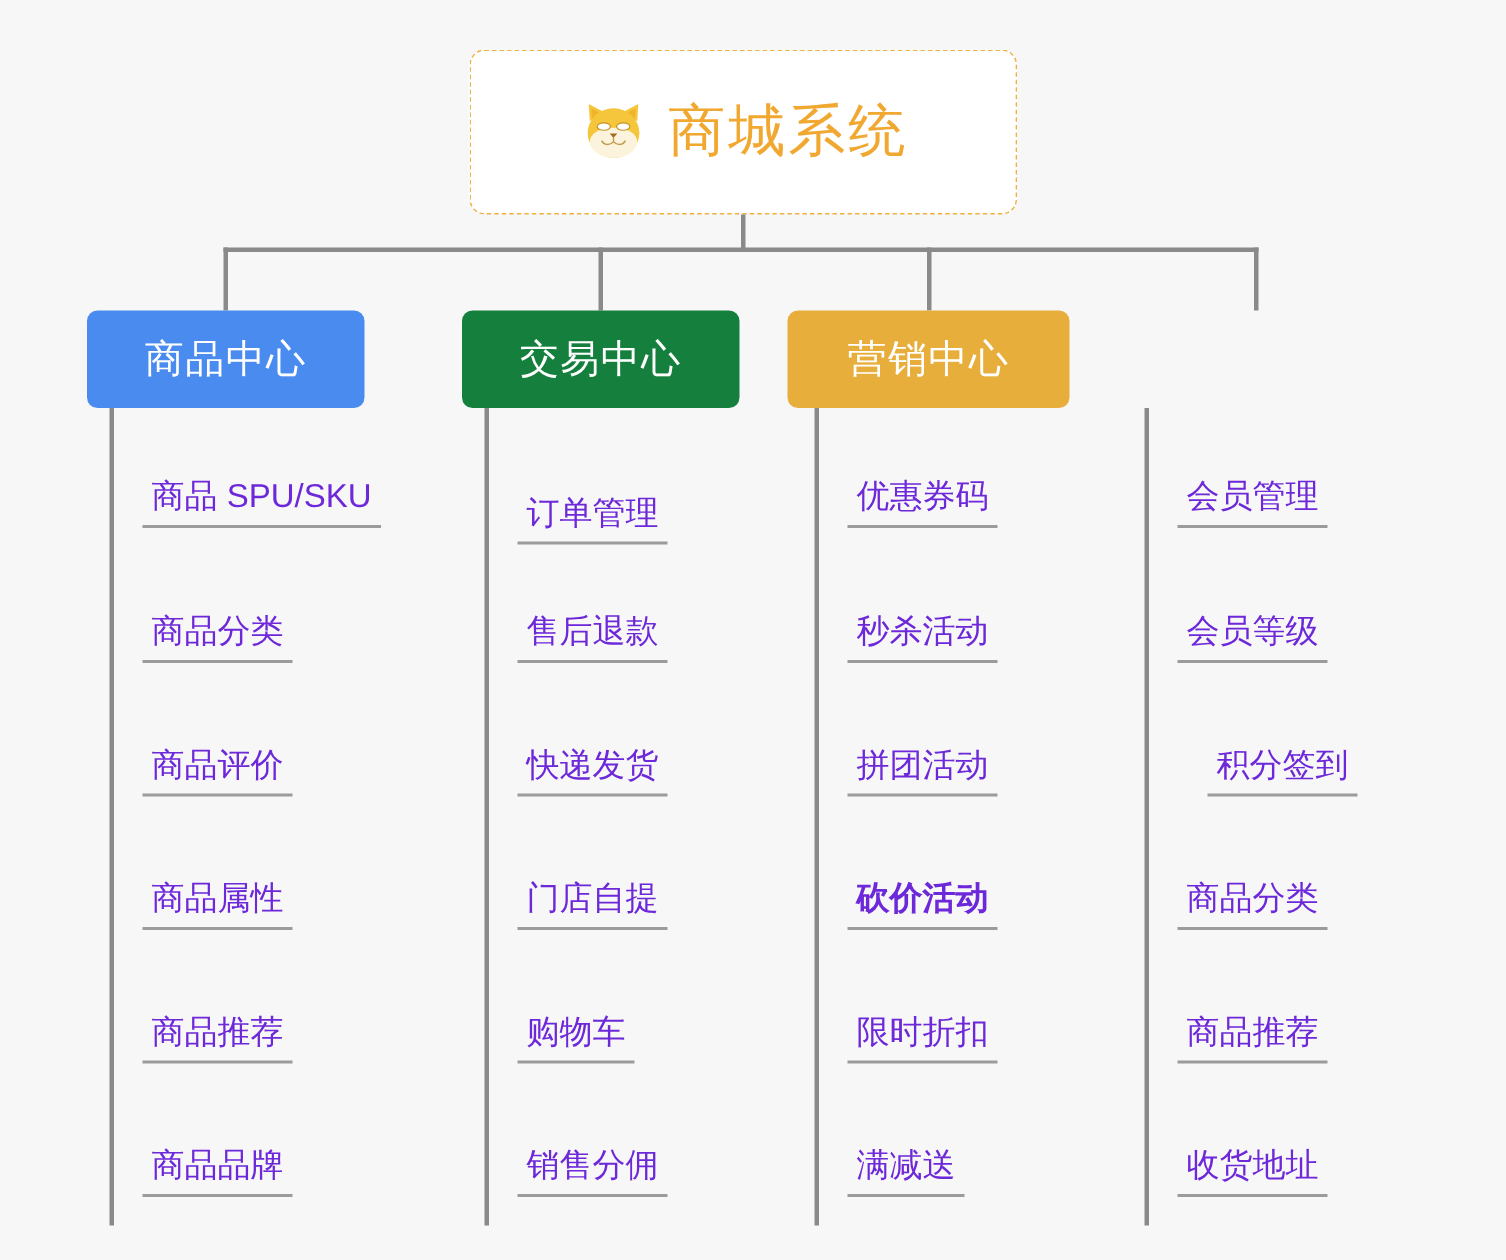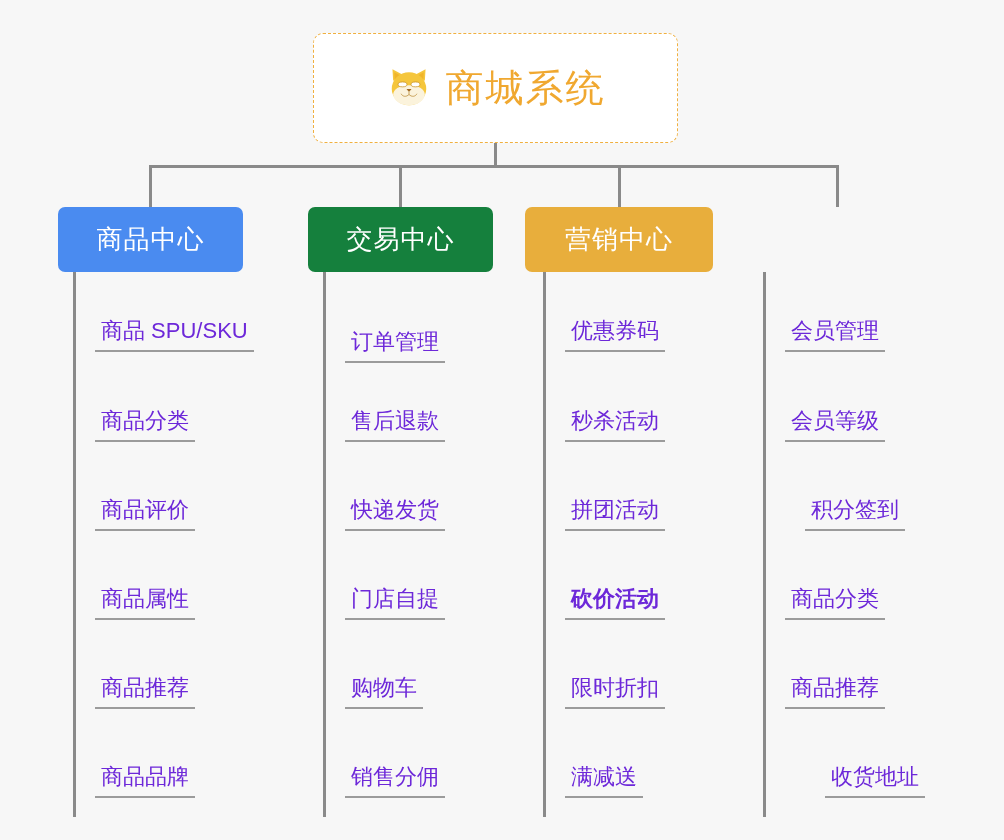--- a/index.html
+++ b/index.html
@@ -165,15 +165,15 @@
   <div class="leaf" style="left:565px; top:588px;font-weight:bold;"><span>砍价活动</span></div>
   <div class="leaf" style="left:565px; top:677px;"><span>限时折扣</span></div>
   <div class="leaf" style="left:565px; top:766px;"><span>满减送</span></div>
 
   <div class="col-rail" style="left:763px; top:272px; height:545px;"></div>
   <div class="leaf" style="left:785px; top:320px;"><span>会员管理</span></div>
   <div class="leaf" style="left:785px; top:410px;"><span>会员等级</span></div>
   <div class="leaf" style="left:785px; top:499px;margin-left:20px;"><span>积分签到</span></div>
   <div class="leaf" style="left:785px; top:588px;"><span>商品分类</span></div>
   <div class="leaf" style="left:785px; top:677px;"><span>商品推荐</span></div>
-  <div class="leaf" style="left:785px; top:766px;margin-left:40px;"><span>收货地址</span></div>
+  <div class="leaf" style="left:785px; top:766px;"><span>收货地址</span></div>
 
 </div>
 
 </body></html>

